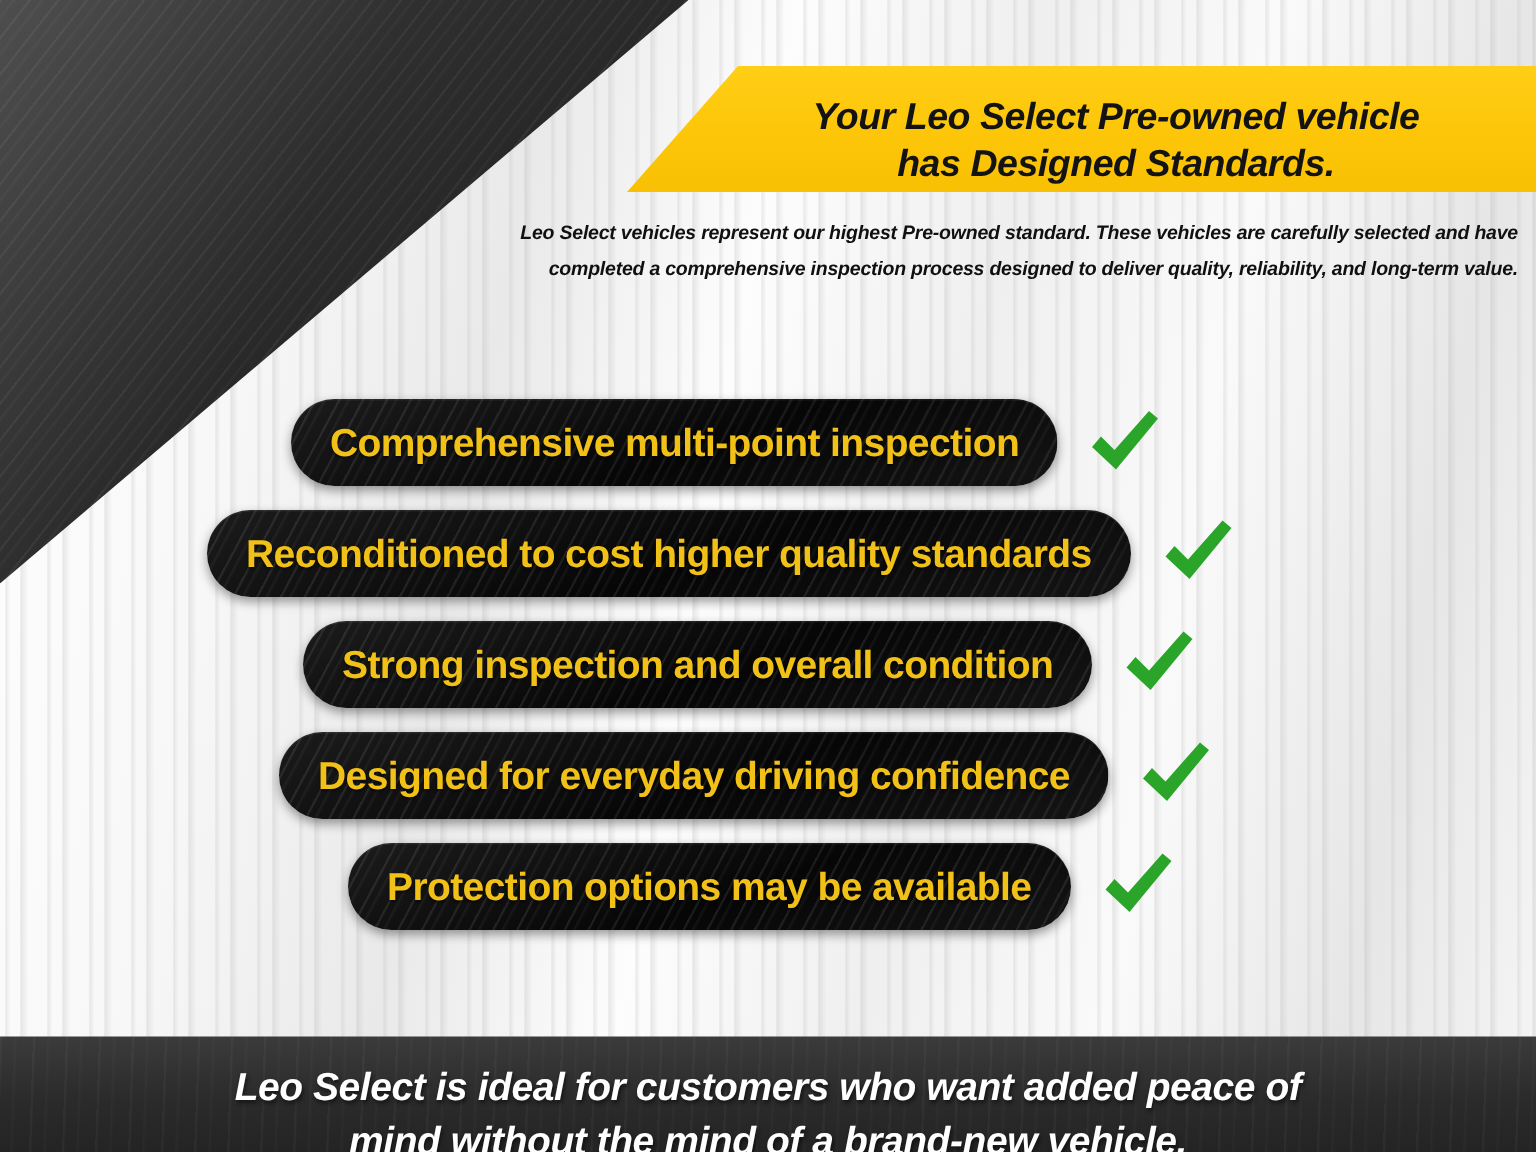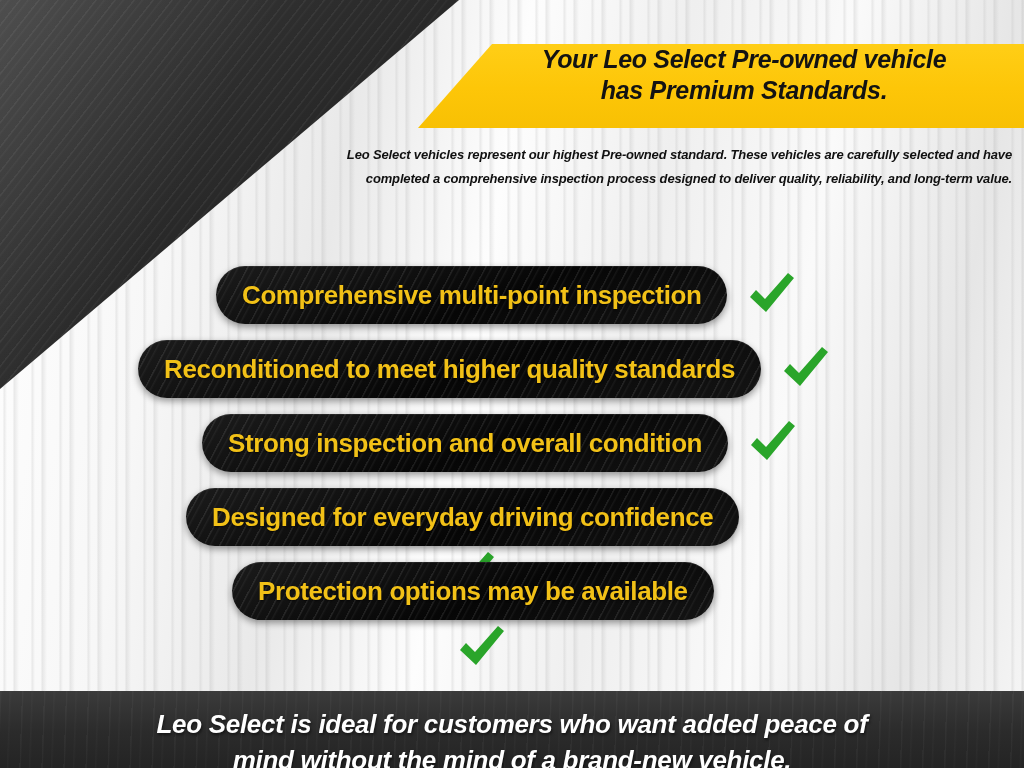--- a/index.html
+++ b/index.html
@@ -70,21 +70,21 @@
     transform:scaleX(1.08);
     transform-origin:left center;
   }
 
   
   .banner {
     position:absolute; left:418px; top:44px; width:606px; height:99px;
     background:linear-gradient(180deg,#FFCE16 0%,#FDC608 45%,#F6BE02 100%);
     clip-path: polygon(74px 0, 606px 0, 606px 84px, 0 84px);
     display:flex; flex-direction:column;
-    align-items:center; justify-content:flex-start;
+    align-items:center; justify-content:center;
     padding-left:60px; padding-right:14px;
   }
   .banner-line {
     color:#131313;
     font-size:25px; line-height:31px;
     font-weight:bold; font-style:italic;
     letter-spacing:-0.3px;
     white-space:nowrap;
     text-align:center;
   }
@@ -160,72 +160,72 @@
 <body>
 
 <div id="poster">
 
   <div class="wedge"></div>
   <div class="wedge-gloss"></div>
 
 
   <div class="banner">
     <div class="banner-line">Your Leo Select Pre-owned vehicle</div>
-    <div class="banner-line">has Premium Standards.</div>
+    <div class="banner-line">has Designed Standards.</div>
   </div>
 
   <div class="intro">Leo Select vehicles represent our highest Pre-owned standard. These vehicles are carefully selected and have completed a comprehensive inspection process designed to deliver quality, reliability, and long-term value.</div>
 
   <div class="features">
 
-    <div class="feature-row" style="left:216px; top:0px;">
+    <div class="feature-row" style="left:194px; top:0px;align-items:flex-end;">
       <div class="pill">
         <span class="pill-label">Comprehensive multi-point inspection</span>
       </div>
       <span class="check">
         <svg viewBox="0 0 56 56" aria-hidden="true">
           <path d="M7 30 L13 23 L22 32 L45 6 L51 11 L23 45 Z" fill="#2AA52A"></path>
         </svg>
       </span>
     </div>
 
     <div class="feature-row" style="left:138px; top:74px;">
       <div class="pill">
-        <span class="pill-label">Reconditioned to meet higher quality standards</span>
+        <span class="pill-label">Reconditioned to cost higher quality standards</span>
       </div>
       <span class="check">
         <svg viewBox="0 0 56 56" aria-hidden="true">
           <path d="M7 30 L13 23 L22 32 L45 6 L51 11 L23 45 Z" fill="#2AA52A"></path>
         </svg>
       </span>
     </div>
 
     <div class="feature-row" style="left:202px; top:148px;">
       <div class="pill">
         <span class="pill-label">Strong inspection and overall condition</span>
       </div>
       <span class="check">
         <svg viewBox="0 0 56 56" aria-hidden="true">
           <path d="M7 30 L13 23 L22 32 L45 6 L51 11 L23 45 Z" fill="#2AA52A"></path>
         </svg>
       </span>
     </div>
 
-    <div class="feature-row" style="left:186px; top:222px;flex-direction:column;">
+    <div class="feature-row" style="left:186px; top:222px;">
       <div class="pill">
         <span class="pill-label">Designed for everyday driving confidence</span>
       </div>
       <span class="check">
         <svg viewBox="0 0 56 56" aria-hidden="true">
           <path d="M7 30 L13 23 L22 32 L45 6 L51 11 L23 45 Z" fill="#2AA52A"></path>
         </svg>
       </span>
     </div>
 
-    <div class="feature-row" style="left:232px; top:296px;flex-direction:column;">
+    <div class="feature-row" style="left:232px; top:296px;">
       <div class="pill">
         <span class="pill-label">Protection options may be available</span>
       </div>
       <span class="check">
         <svg viewBox="0 0 56 56" aria-hidden="true">
           <path d="M7 30 L13 23 L22 32 L45 6 L51 11 L23 45 Z" fill="#2AA52A"></path>
         </svg>
       </span>
     </div>
 

